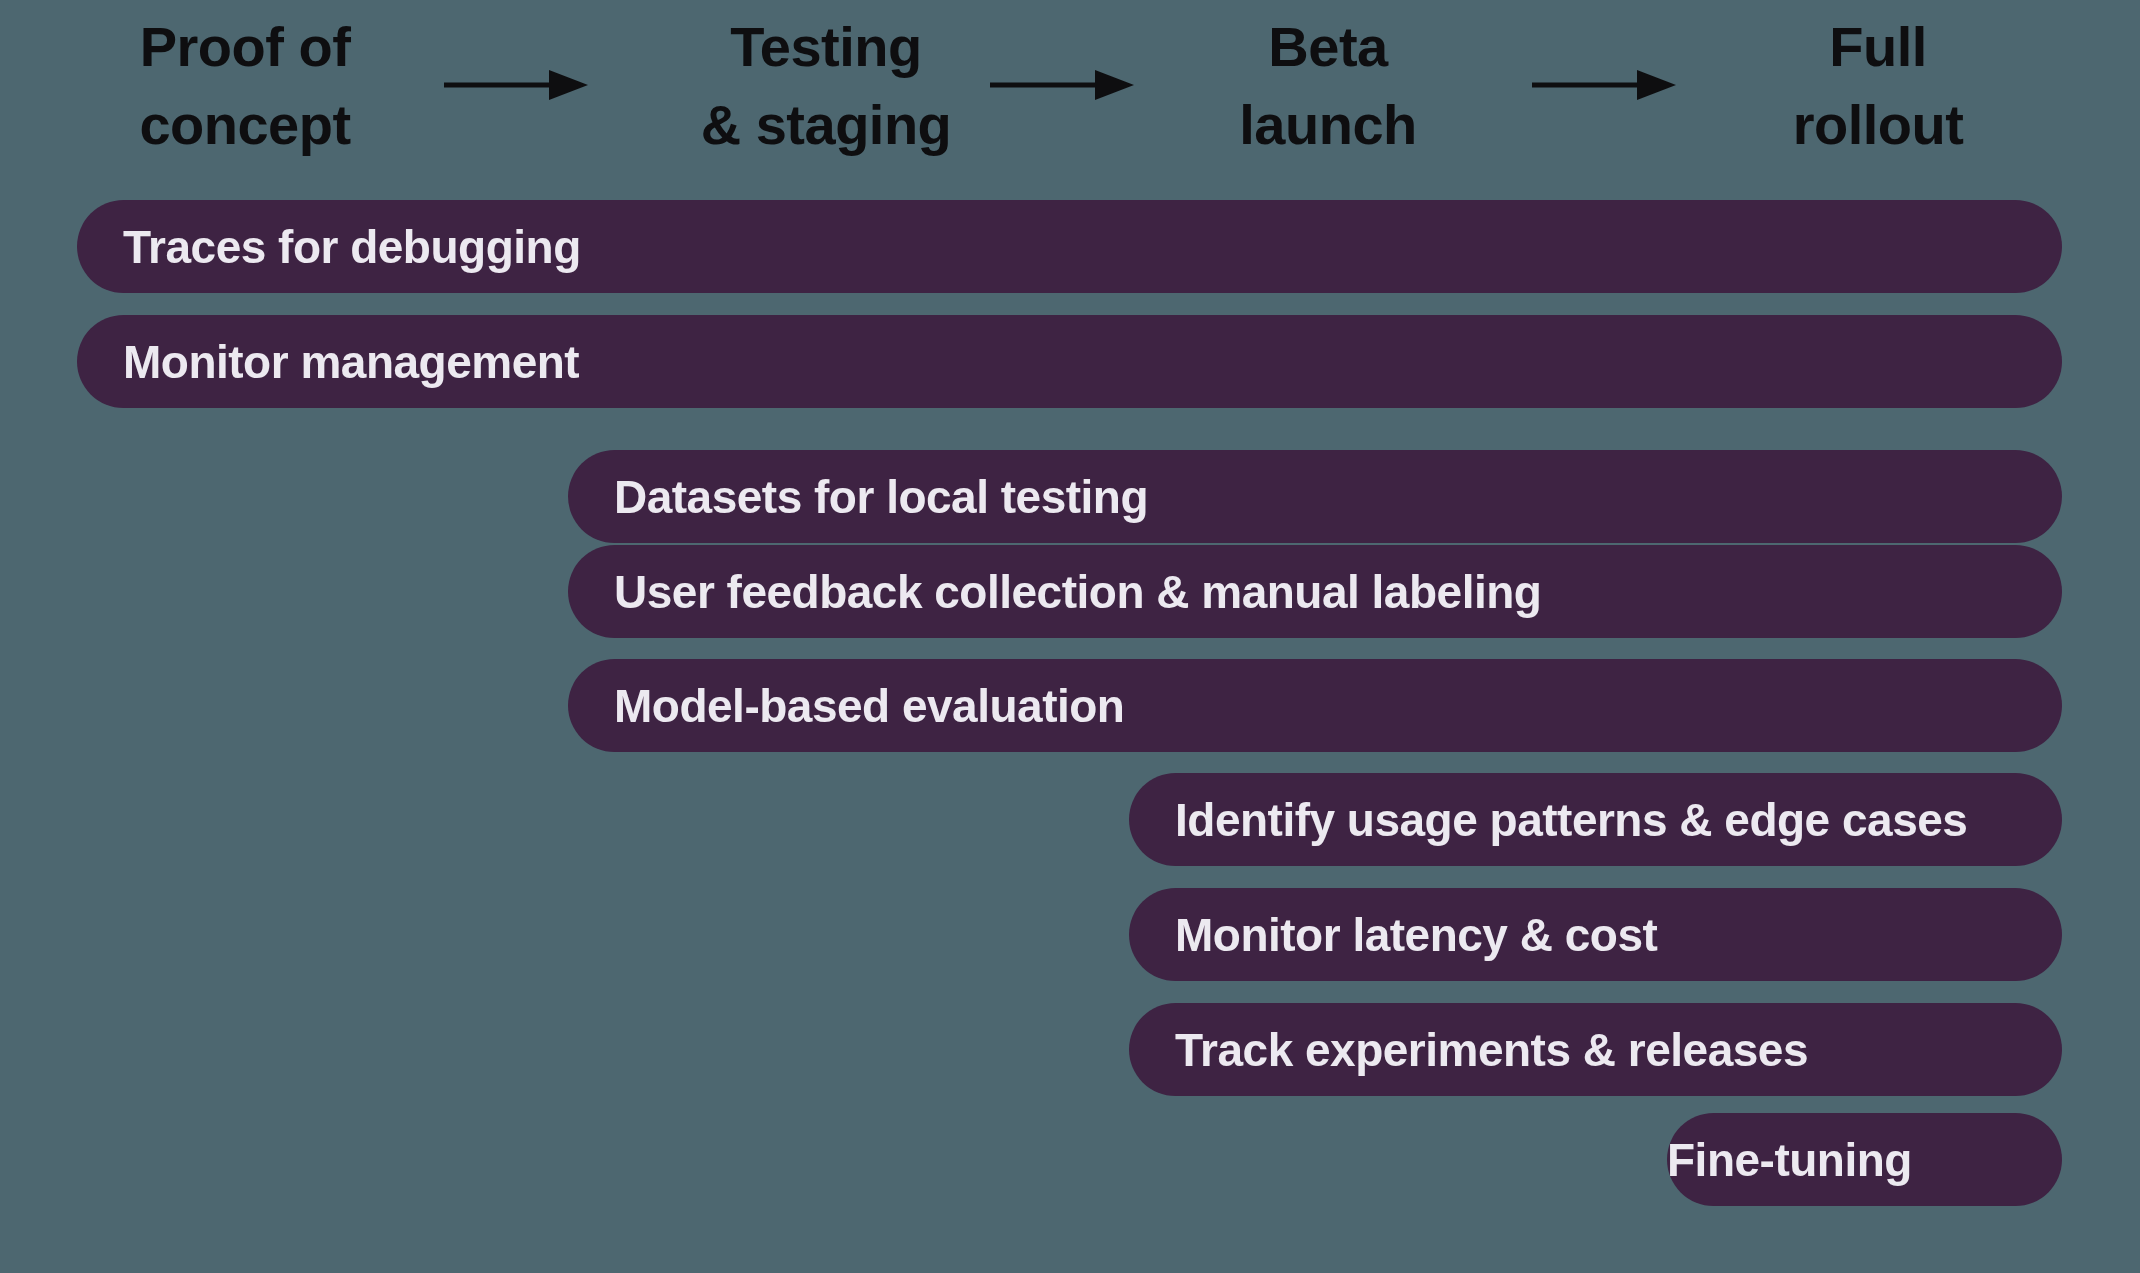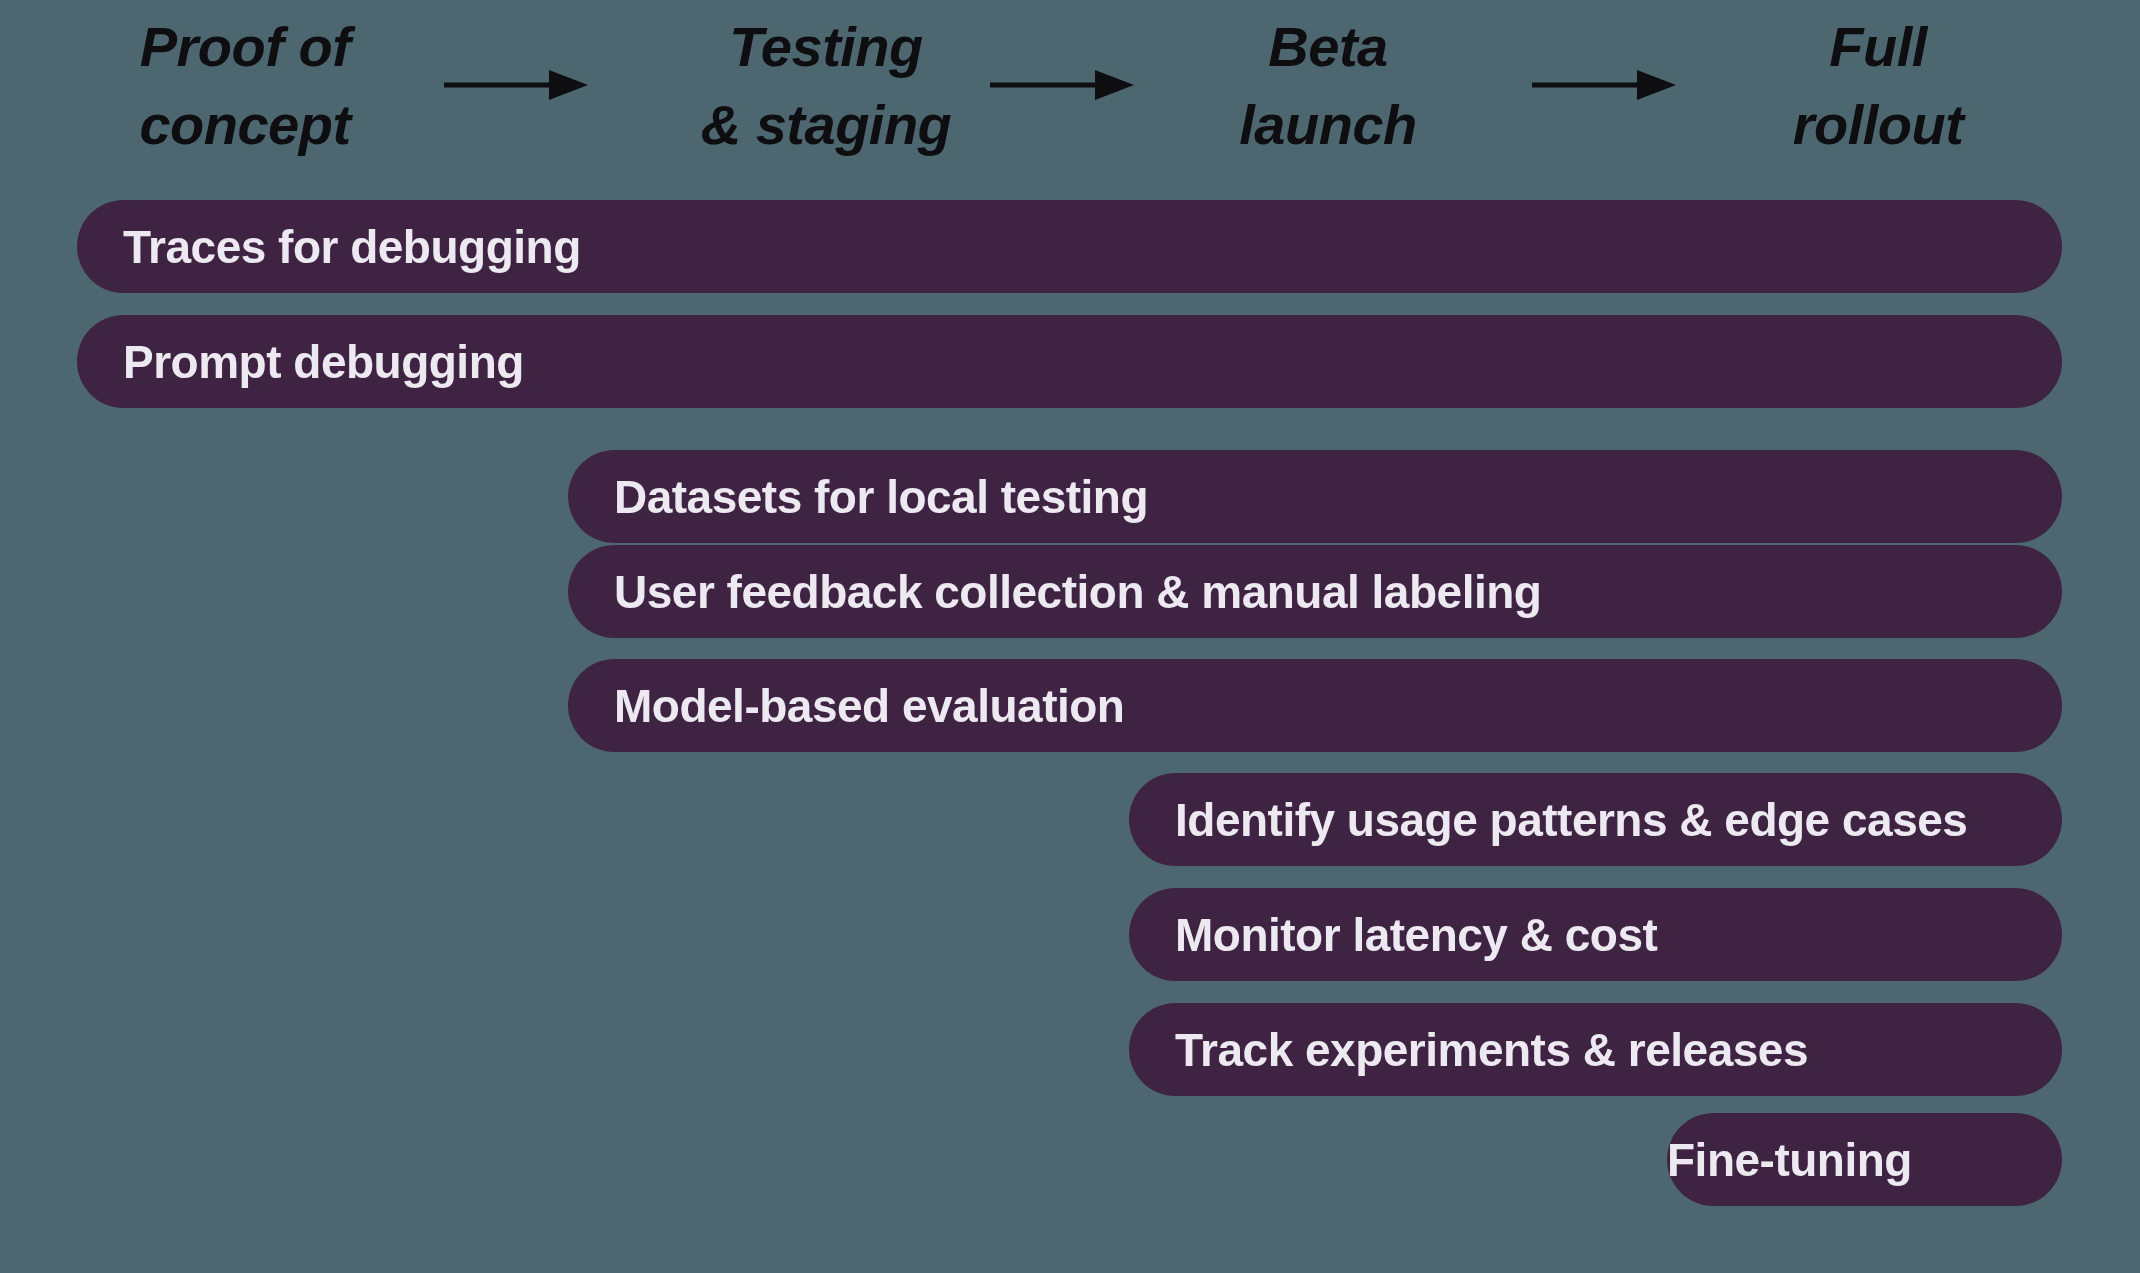--- a/index.html
+++ b/index.html
@@ -17,21 +17,20 @@
     position: absolute;
     top: 8px;
     transform: translateX(-50%);
     text-align: center;
     font-size: 56px;
     font-weight: 700;
     line-height: 78px;
     letter-spacing: -0.5px;
     color: var(--header_text, #0e0e10);
     white-space: nowrap;
-    font-style: italic;
   }
   .phase-line { display: block; }
   .phase-1 { left: 245px; }
   .phase-2 { left: 826px; }
   .phase-3 { left: 1296px; margin-left: 32px; }
   .phase-4 { left: 1878px; }
 
   
   .arrow {
     position: absolute;
@@ -109,21 +108,21 @@
     <div class="phase phase-4">
       <span class="phase-line">Full</span>
       <span class="phase-line">rollout</span>
     </div>
   </div>
 
   <div class="bar bar-1">
     <span class="bar-label">Traces for debugging</span>
   </div>
   <div class="bar bar-2">
-    <span class="bar-label">Prompt debugging</span>
+    <span class="bar-label">Monitor management</span>
   </div>
   <div class="bar bar-3">
     <span class="bar-label">Datasets for local testing</span>
   </div>
   <div class="bar bar-4">
     <span class="bar-label">User feedback collection &amp; manual labeling</span>
   </div>
   <div class="bar bar-5">
     <span class="bar-label">Model-based evaluation</span>
   </div>

